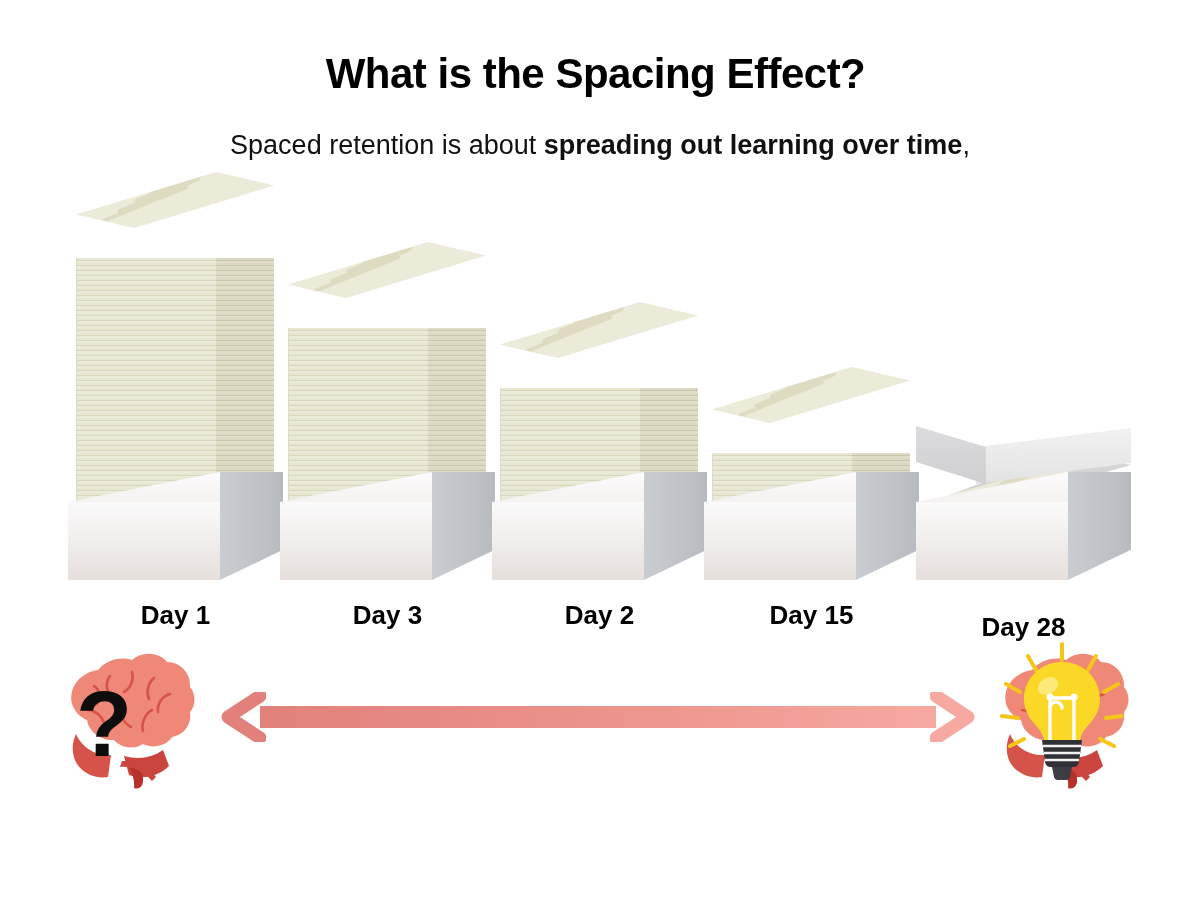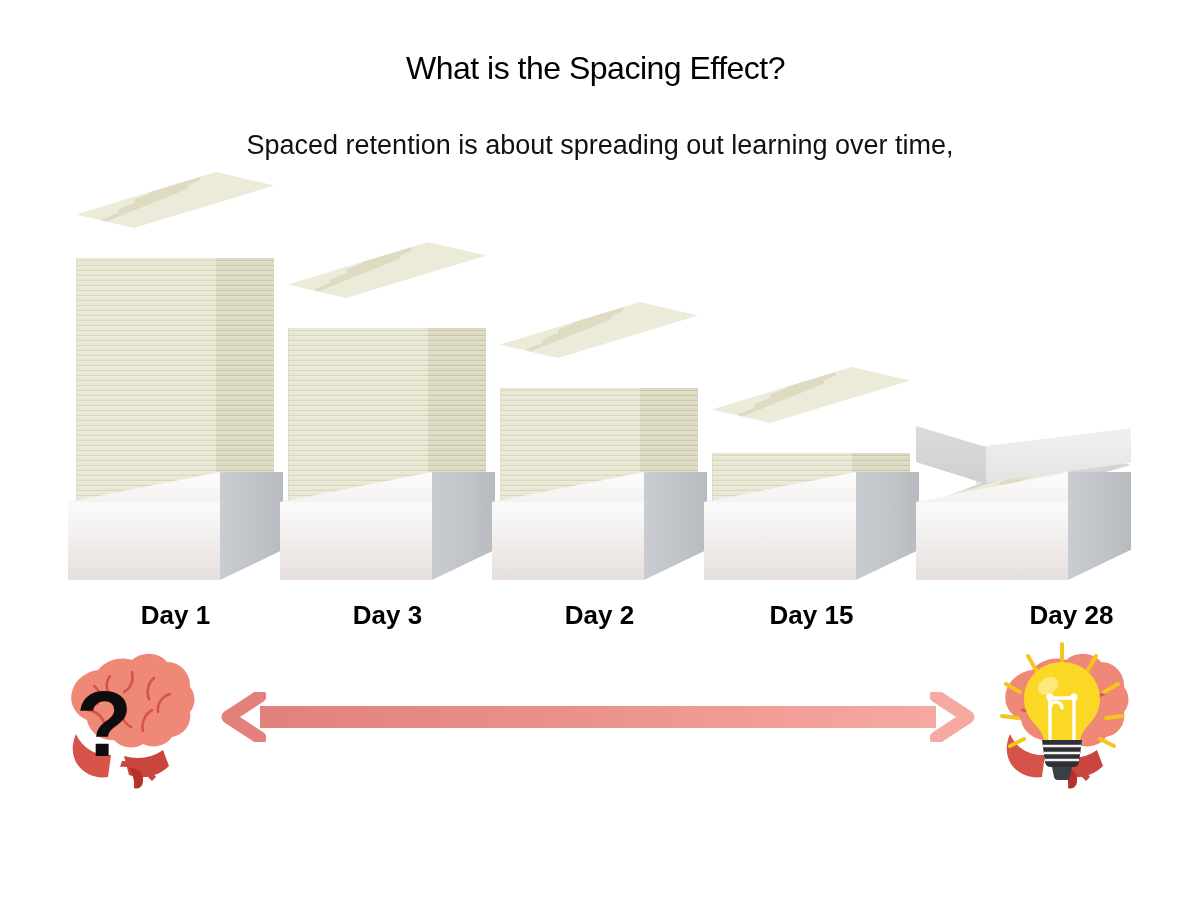--- a/index.html
+++ b/index.html
@@ -8,30 +8,30 @@
     background: #ffffff;
     font-family: "Liberation Sans", sans-serif;
     overflow: hidden;
   }
   .page { position: relative; width: 1200px; height: 900px; background: #fff; }
 
   
   .title {
     position: absolute; top: 50px; left: 0; width: 1191px;
     text-align: center;
-    font-size: 32px; font-weight: 400; color: #000;
+    font-size: 42px; font-weight: 700; color: #000;
     letter-spacing: -0.5px;
   }
   .subtitle {
     position: absolute; top: 126px; left: 0; width: 1200px;
     text-align: center;
     font-size: 27px; line-height: 39px; color: #111;
     font-weight: 400;
   }
-  .subtitle b { font-weight: 400; }
+  .subtitle b { font-weight: 700; }
 
   
   .stacks { position: absolute; top: 230px; left: 0; width: 1200px; height: 350px; }
   .stack-unit { position: absolute; bottom: 0; width: 215px; height: 350px; }
 
   
   .tray { position: absolute; left: 0; bottom: 0; width: 215px; height: 108px; }
   .tray .front {
     position: absolute; left: 0; bottom: 0; width: 152px; height: 78px;
     background: linear-gradient(180deg,#fbfafa 0%,#f2efee 45%,#e6dfdc 100%);
@@ -228,21 +228,21 @@
         <div class="front"></div>
         <div class="front-top"></div>
       </div>
       </div>
     </div>
   <div id="labels">
       <div class="day-label" style="left: 68px;">Day 1</div>
       <div class="day-label" style="left: 280px;">Day 3</div>
       <div class="day-label" style="left: 492px;">Day 2</div>
       <div class="day-label" style="left: 704px;">Day 15</div>
-      <div class="day-label" style="left: 964px;">Day 28</div>
+      <div class="day-label" style="left: 916px; margin-top: 12px;">Day 28</div>
     </div>
 
   <div class="brain" style="left:36px; top:648px;">
     <svg viewBox="0 0 180 150">
       <path d="M36 56c-4-18 10-32 26-34 8-10 22-14 34-10 10-9 27-8 35 2 14 0 24 12 23 25 6 7 6 18 0 25 2 12-6 23-18 25-6 9-19 12-29 7-9 6-22 4-29-4-13 1-25-8-27-20-8-3-13-10-15-16z" fill="#f08878"></path>
       <path d="M40 86c6 14 20 22 35 21l-3 22c-12 2-24-3-31-13-5-8-6-19-1-30z" fill="#d6534a"></path>
       <path d="M88 108c14 4 28 2 39-6l6 16c-10 10-26 14-40 9z" fill="#c9453d"></path>
       <g stroke="#d6534a" stroke-width="2.6" fill="none" stroke-linecap="round">
         <path d="M58 38c6 4 7 12 3 18"></path>
         <path d="M74 28c-5 7-4 16 2 21"></path>

